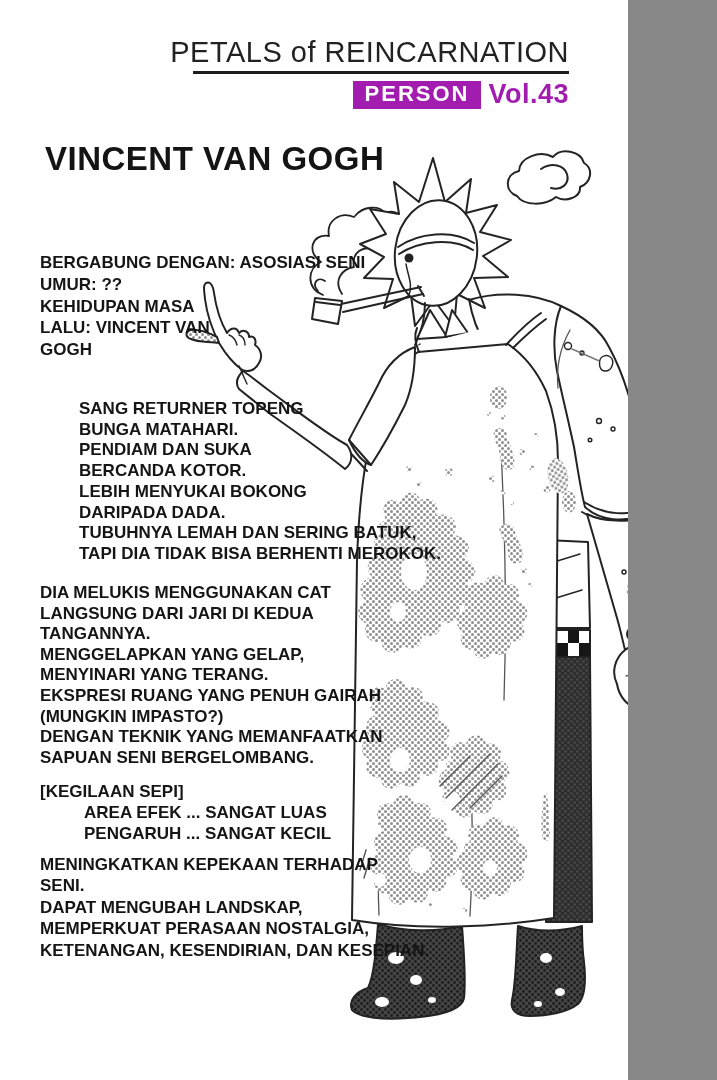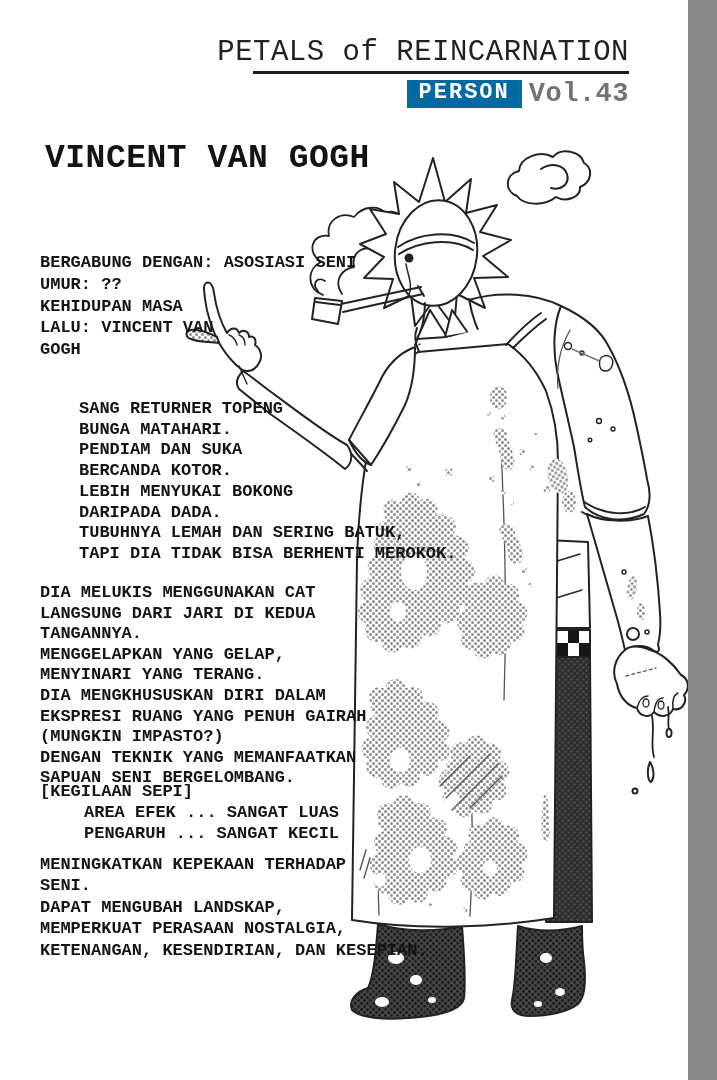--- a/index.html
+++ b/index.html
@@ -1,25 +1,25 @@
 <!DOCTYPE html>
 <html><head>
 <meta charset="utf-8">
 <style>
   html,body{margin:0;padding:0;background:#888;}
-  .page{position:relative;width:688px;height:1080px;background:#fff;overflow:hidden;
-        font-family:Liberation Mono, monospace;color:#141414;}
+  .page{position:relative;width:628px;height:1080px;background:#fff;overflow:hidden;
+        font-family:Liberation Sans, sans-serif;color:#141414;}
   #art{position:absolute;left:0;top:0;z-index:0;}
   .series{position:absolute;top:36px;right:59px;z-index:2;font-size:29px;font-weight:400;
           letter-spacing:.5px;color:#222;white-space:nowrap;}
   .rule{position:absolute;top:71px;right:59px;width:376px;height:3px;background:#1c1c1c;z-index:2;}
   .badge-row{position:absolute;top:79px;right:59px;z-index:2;display:flex;align-items:center;gap:7px;}
-  .badge{background:#0369a1;color:#fff;font-weight:700;font-size:22px;letter-spacing:2px;
+  .badge{background:#a21caf;color:#fff;font-weight:700;font-size:22px;letter-spacing:2px;
          padding:2px 12px 4px;line-height:22px;}
-  .vol{font-weight:700;font-size:27px;letter-spacing:.5px;color:#737373;}
+  .vol{font-weight:700;font-size:27px;letter-spacing:.5px;color:#a21caf;}
   .name{position:absolute;top:140px;left:45px;z-index:2;font-size:33px;font-weight:700;
         letter-spacing:.5px;white-space:nowrap;}
   .txt{position:absolute;left:40px;z-index:2;font-weight:700;font-size:17px;color:#151515;
        white-space:nowrap;}
   .b1{top:252px;line-height:21.8px;}
   .b2{top:399px;line-height:20.7px;margin-left:39px;}
   .b3{top:583px;line-height:20.6px;}
   .b4{top:781px;line-height:21px;}
   .b4 .ind{padding-left:44px;}
   .b5{top:854px;line-height:21.4px;}
@@ -263,21 +263,20 @@
     <div>TUBUHNYA LEMAH DAN SERING BATUK,</div>
     <div>TAPI DIA TIDAK BISA BERHENTI MEROKOK.</div>
   </div>
 
   <div class="txt b3">
     <div>DIA MELUKIS MENGGUNAKAN CAT</div>
     <div>LANGSUNG DARI JARI DI KEDUA</div>
     <div>TANGANNYA.</div>
     <div>MENGGELAPKAN YANG GELAP,</div>
     <div>MENYINARI YANG TERANG.</div>
-    <div>DIA MENGKHUSUSKAN DIRI DALAM</div>
     <div>EKSPRESI RUANG YANG PENUH GAIRAH</div>
     <div>(MUNGKIN IMPASTO?)</div>
     <div>DENGAN TEKNIK YANG MEMANFAATKAN</div>
     <div>SAPUAN SENI BERGELOMBANG.</div>
   </div>
 
   <div class="txt b4">
     <div>[KEGILAAN SEPI]</div>
     <div class="ind">AREA EFEK ... SANGAT LUAS</div>
     <div class="ind">PENGARUH ... SANGAT KECIL</div>

